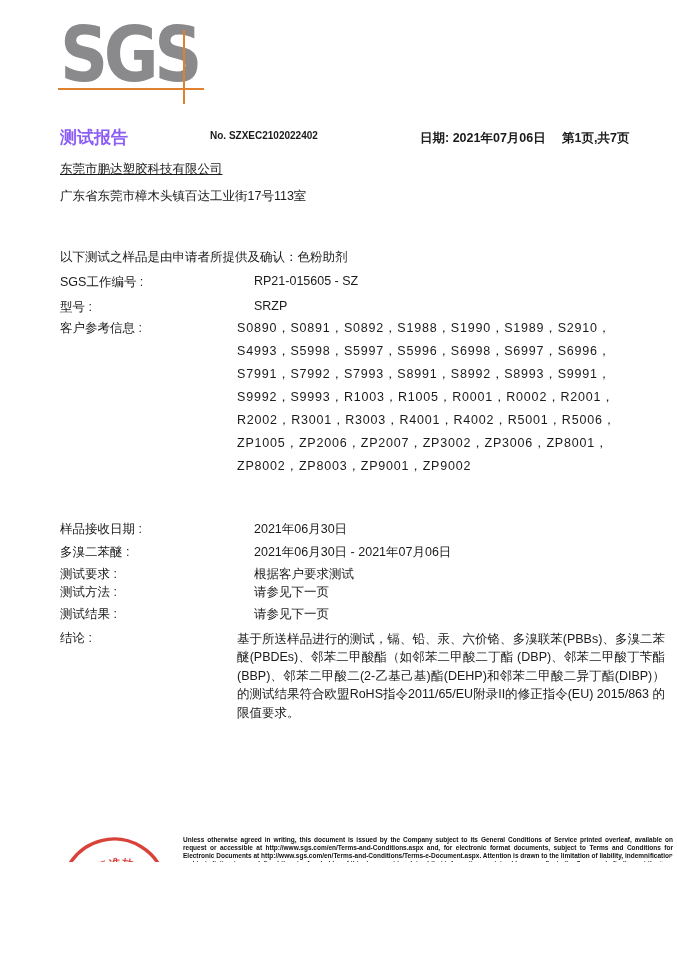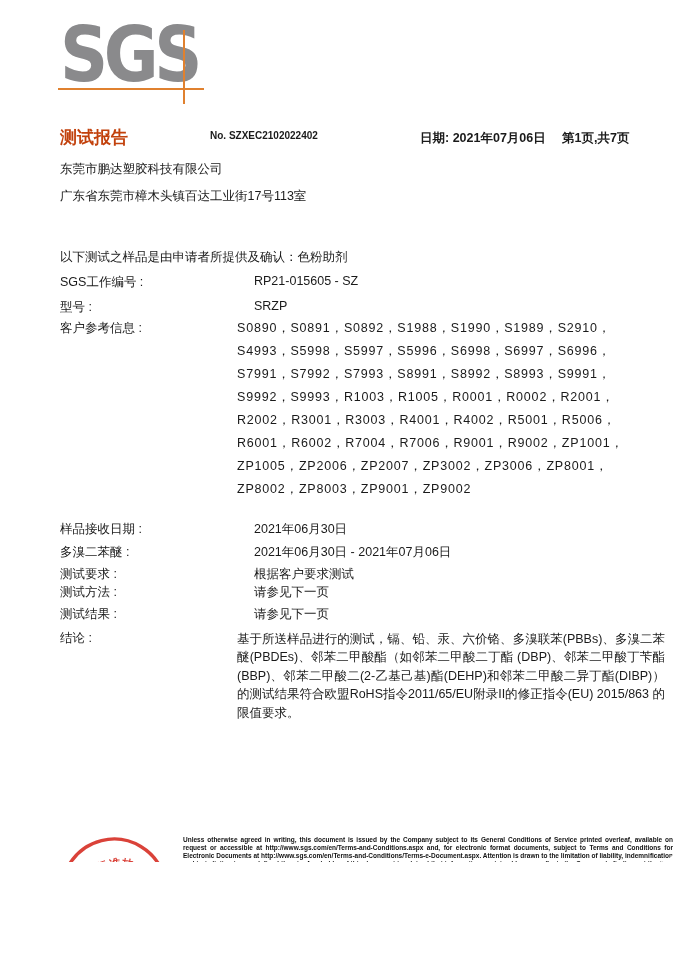--- a/index.html
+++ b/index.html
@@ -12,25 +12,25 @@
     position:absolute;left:60px;top:16px;
     font-family:"DejaVu Sans","Liberation Sans",sans-serif;
     font-weight:800;font-size:76px;line-height:78px;letter-spacing:-5px;
     color:var(--logo-gray,#8a8a8c);
     transform:scaleX(.88);transform-origin:left top;
   }
   .crop-h{position:absolute;left:58px;top:88px;width:146px;height:2px;background:var(--accent-orange,#e0812f);}
   .crop-v{position:absolute;left:183px;top:30px;width:2px;height:74px;background:var(--accent-orange,#e0812f);}
   
   .title-row{position:absolute;left:0;top:126px;width:677px;height:22px;}
-  .report-title{position:absolute;left:60px;top:0;font-size:17px;font-weight:700;color:#c2410c;}
+  .report-title{position:absolute;left:60px;top:0;font-size:17px;font-weight:700;color:#8b5cf6;}
   .report-no{position:absolute;left:210px;top:4px;font-size:10px;font-weight:600;}
   .report-date{position:absolute;left:420px;top:4px;font-size:12.5px;font-weight:600;}
   .report-page{position:absolute;left:562px;top:4px;font-size:12.5px;font-weight:600;}
-  .company-name{position:absolute;left:60px;top:161px;font-size:12.5px;font-weight:500;}
+  .company-name{position:absolute;left:60px;top:161px;font-size:12.5px;font-weight:500;text-decoration:underline;}
   .company-address{position:absolute;left:60px;top:188px;font-size:12.5px;font-weight:500;}
   
   .intro-line{position:absolute;left:60px;top:249px;font-size:12.5px;font-weight:500;}
   .frow-label{position:absolute;left:60px;font-size:12.5px;font-weight:500;}
   .frow-value{position:absolute;left:237px;font-size:12.5px;font-weight:500;margin-left:17px;}
   .codes{position:absolute;left:237px;top:317px;width:420px;}
   .code-line{font-size:12.5px;line-height:23px;letter-spacing:.8px;font-weight:500;}
   .conclusion{
     position:absolute;left:237px;top:630px;width:428px;
     font-size:12.5px;line-height:18.4px;font-weight:500;text-align:justify;
@@ -80,21 +80,20 @@
   <span class="frow-label" style="top:299px">型号 :</span>
   <span class="frow-value" style="top:299px">SRZP</span>
 
   <span class="frow-label" style="top:320px">客户参考信息 :</span>
   <div class="codes">
     <div class="code-line">S0890，S0891，S0892，S1988，S1990，S1989，S2910，</div>
     <div class="code-line">S4993，S5998，S5997，S5996，S6998，S6997，S6996，</div>
     <div class="code-line">S7991，S7992，S7993，S8991，S8992，S8993，S9991，</div>
     <div class="code-line">S9992，S9993，R1003，R1005，R0001，R0002，R2001，</div>
     <div class="code-line">R2002，R3001，R3003，R4001，R4002，R5001，R5006，</div>
-    <div class="code-line">R6001，R6002，R7004，R7006，R9001，R9002，ZP1001，</div>
     <div class="code-line">ZP1005，ZP2006，ZP2007，ZP3002，ZP3006，ZP8001，</div>
     <div class="code-line">ZP8002，ZP8003，ZP9001，ZP9002</div>
   </div>
 
   <span class="frow-label" style="top:521px">样品接收日期 :</span>
   <span class="frow-value" style="top:521px">2021年06月30日</span>
 
   <span class="frow-label" style="top:544px">多溴二苯醚 :</span>
   <span class="frow-value" style="top:544px">2021年06月30日 - 2021年07月06日</span>
 

